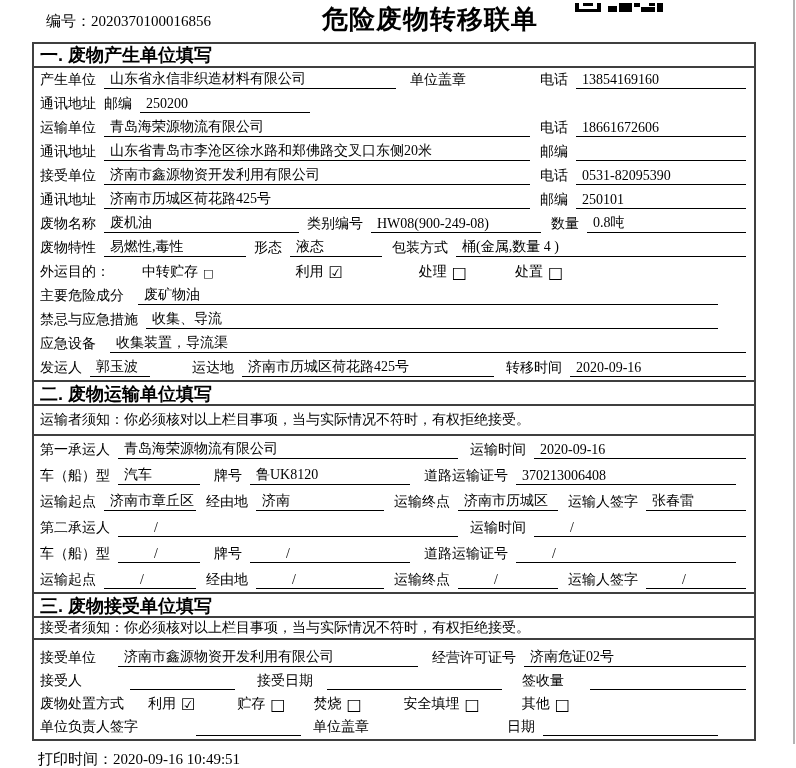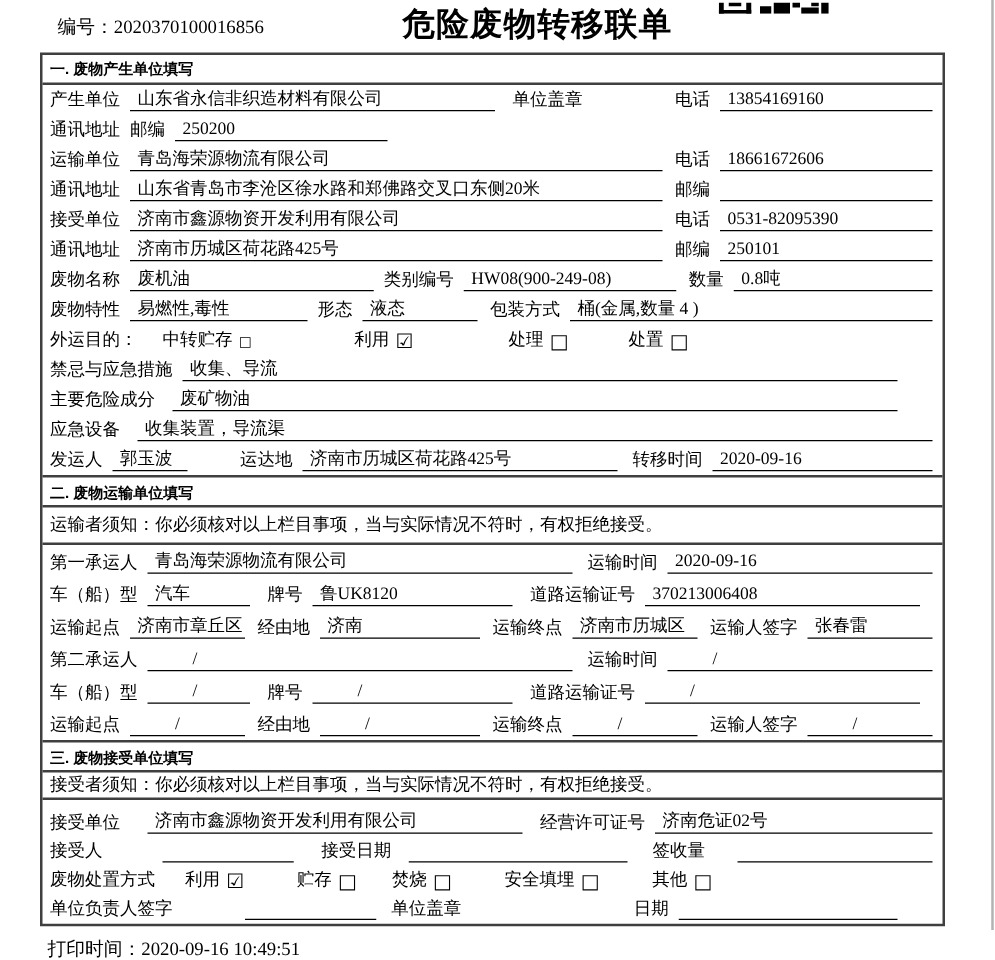--- a/index.html
+++ b/index.html
@@ -14,21 +14,21 @@
     position: absolute; left: 322px; top: 2px;
     font-family: "Liberation Sans", "DejaVu Sans", sans-serif;
     font-weight: bold; font-size: 26px; letter-spacing: 1px; white-space: nowrap;
   }
   .qr-frag { position: absolute; left: 575px; top: 0; width: 88px; height: 9px; }
   .edge-line { position: absolute; right: 1px; top: 0; width: 2px; height: 744px; background: #b3b3b3; }
 
   .form { position: absolute; left: 32px; top: 42px; width: 724px; border: 2px solid #3f3f3f; background: #fff; }
   .sec-header {
     font-family: "Liberation Sans", "DejaVu Sans", sans-serif;
-    font-weight: bold; font-size: 12px;
+    font-weight: bold; font-size: 18px;
     height: 24px; line-height: 22px; padding: 0 6px;
     border-bottom: 2px solid #3f3f3f;
   }
   .sec-header.mid { border-top: 2px solid #3f3f3f; height: 26px; line-height: 24px; }
   .notice { height: 30px; display: flex; align-items: center; padding: 0 6px; border-bottom: 2px solid #3f3f3f; white-space: nowrap; }
   .s3 .notice { height: 22px; }
 
   .row { display: flex; align-items: flex-end; padding: 0 8px 3px 6px; white-space: nowrap; }
   .s1 .row { height: 24px; }
   .s2 .row { height: 26px; }
@@ -134,46 +134,46 @@
       <span class="lab">废物特性</span>
       <span class="val" style="width:142px">易燃性,毒性</span>
       <span class="lab" style="margin-left:8px">形态</span>
       <span class="val" style="width:92px">液态</span>
       <span class="lab" style="margin-left:10px">包装方式</span>
       <span class="val fill">桶(金属,数量 4 )</span>
     </div>
 
     <div class="row">
       <span class="lab">外运目的：</span>
-      <span class="cbi" style="margin-left:12px">
+      <span class="cbi" style="margin-left:24px">
           <span>中转贮存</span>
           <span class="box small">□</span>
         </span>
       <span class="cbi" style="margin-left:82px">
           <span>利用</span>
           <span class="box">☑</span>
         </span>
       <span class="cbi" style="margin-left:76px">
           <span>处理</span>
           <span class="box">□</span>
         </span>
       <span class="cbi" style="margin-left:48px">
           <span>处置</span>
           <span class="box">□</span>
         </span>
     </div>
 
     <div class="row">
+      <span class="lab">主要危险成分</span>
+      <span class="val fill" style="margin-left:6px;margin-right:28px">废矿物油</span>
+    </div>
+
+    <div class="row">
       <span class="lab">禁忌与应急措施</span>
       <span class="val fill" style="margin-right:28px">收集、导流</span>
-    </div>
-
-    <div class="row">
-      <span class="lab">主要危险成分</span>
-      <span class="val fill" style="margin-left:6px;margin-right:28px">废矿物油</span>
     </div>
 
     <div class="row">
       <span class="lab">应急设备</span>
       <span class="val fill" style="margin-left:6px">收集装置，导流渠</span>
     </div>
 
     <div class="row">
       <span class="lab">发运人</span>
       <span class="val" style="width:60px">郭玉波</span>

